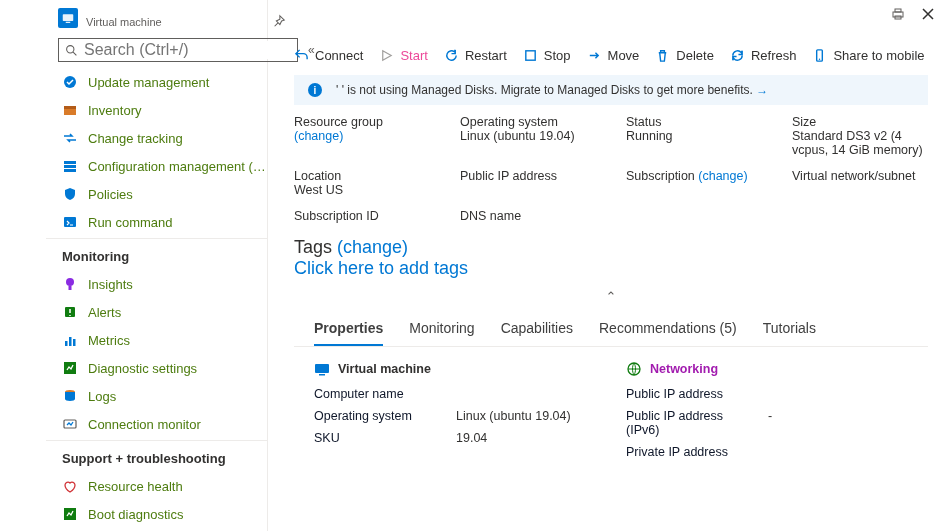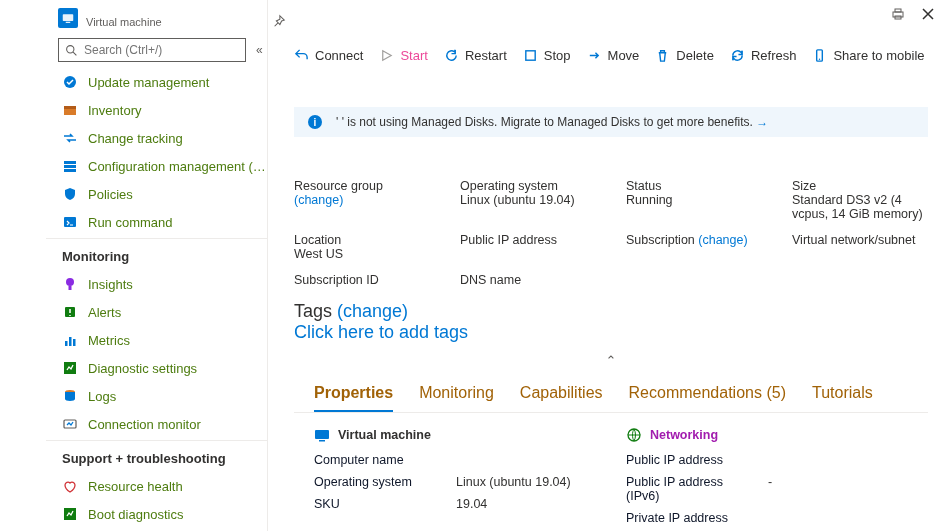--- a/index.html
+++ b/index.html
@@ -48,21 +48,21 @@
   .search-box {
     flex:1;
     height: 24px;
     border: 1px solid #605e5c;
     display:flex; align-items:center;
     padding: 0 6px;
     gap: 6px;
   }
   .search-box svg { width:13px; height:13px; fill:#605e5c;}
   .search-input {
-    border:none; outline:none; flex:1; font-size:12px; color:#323130;
+    border:none; outline:none; flex:1; font-size:16px; color:#323130;
   }
   .collapse-btn { color:#605e5c; font-size:12px; cursor:pointer; padding:2px 2px; }
   .side-scroll {
     flex:1;
     overflow-y: auto;
     scrollbar-width: thin;
   }
   .side-scroll::-webkit-scrollbar { width: 16px; }
   .side-scroll::-webkit-scrollbar-thumb { background:#c8c6c4; }
   .side-scroll::-webkit-scrollbar-button { height:16px; background:#f3f2f1; }
@@ -89,21 +89,20 @@
   }
   .nav-section:first-of-type { border-top:none; }
 
   
   .main {
     flex:1;
     display:flex;
     flex-direction: column;
     overflow: hidden;
     position: relative;
-    gap: 32px;
   }
   .title-row {
     position:absolute;
     top: 6px; right: 10px;
     display:flex; gap:14px; align-items:center;
   }
   .title-row .ic { width:16px; height:16px; fill:#605e5c; cursor:pointer;}
   .pin-spot {
     position:absolute;
     top: 14px; left: 4px;
@@ -163,22 +162,22 @@
     cursor:pointer;
   }
   .tabstrip {
     display:flex; gap: 26px;
     border-bottom: 1px solid #edebe9;
     margin-top: 8px;
     padding: 0 20px;
   }
   .tab {
     padding: 8px 0;
-    font-size: 16px;
-    color:#a16207;
+    font-size: 14px;
+    color:#404040;
     cursor:pointer;
     border-bottom: 2px solid transparent;
   }
   .tab.active {
     font-weight:600;
     border-bottom-color:#0078d4;
   }
   .prop-cols {
     display:grid;
     grid-template-columns: 1fr 1fr;

